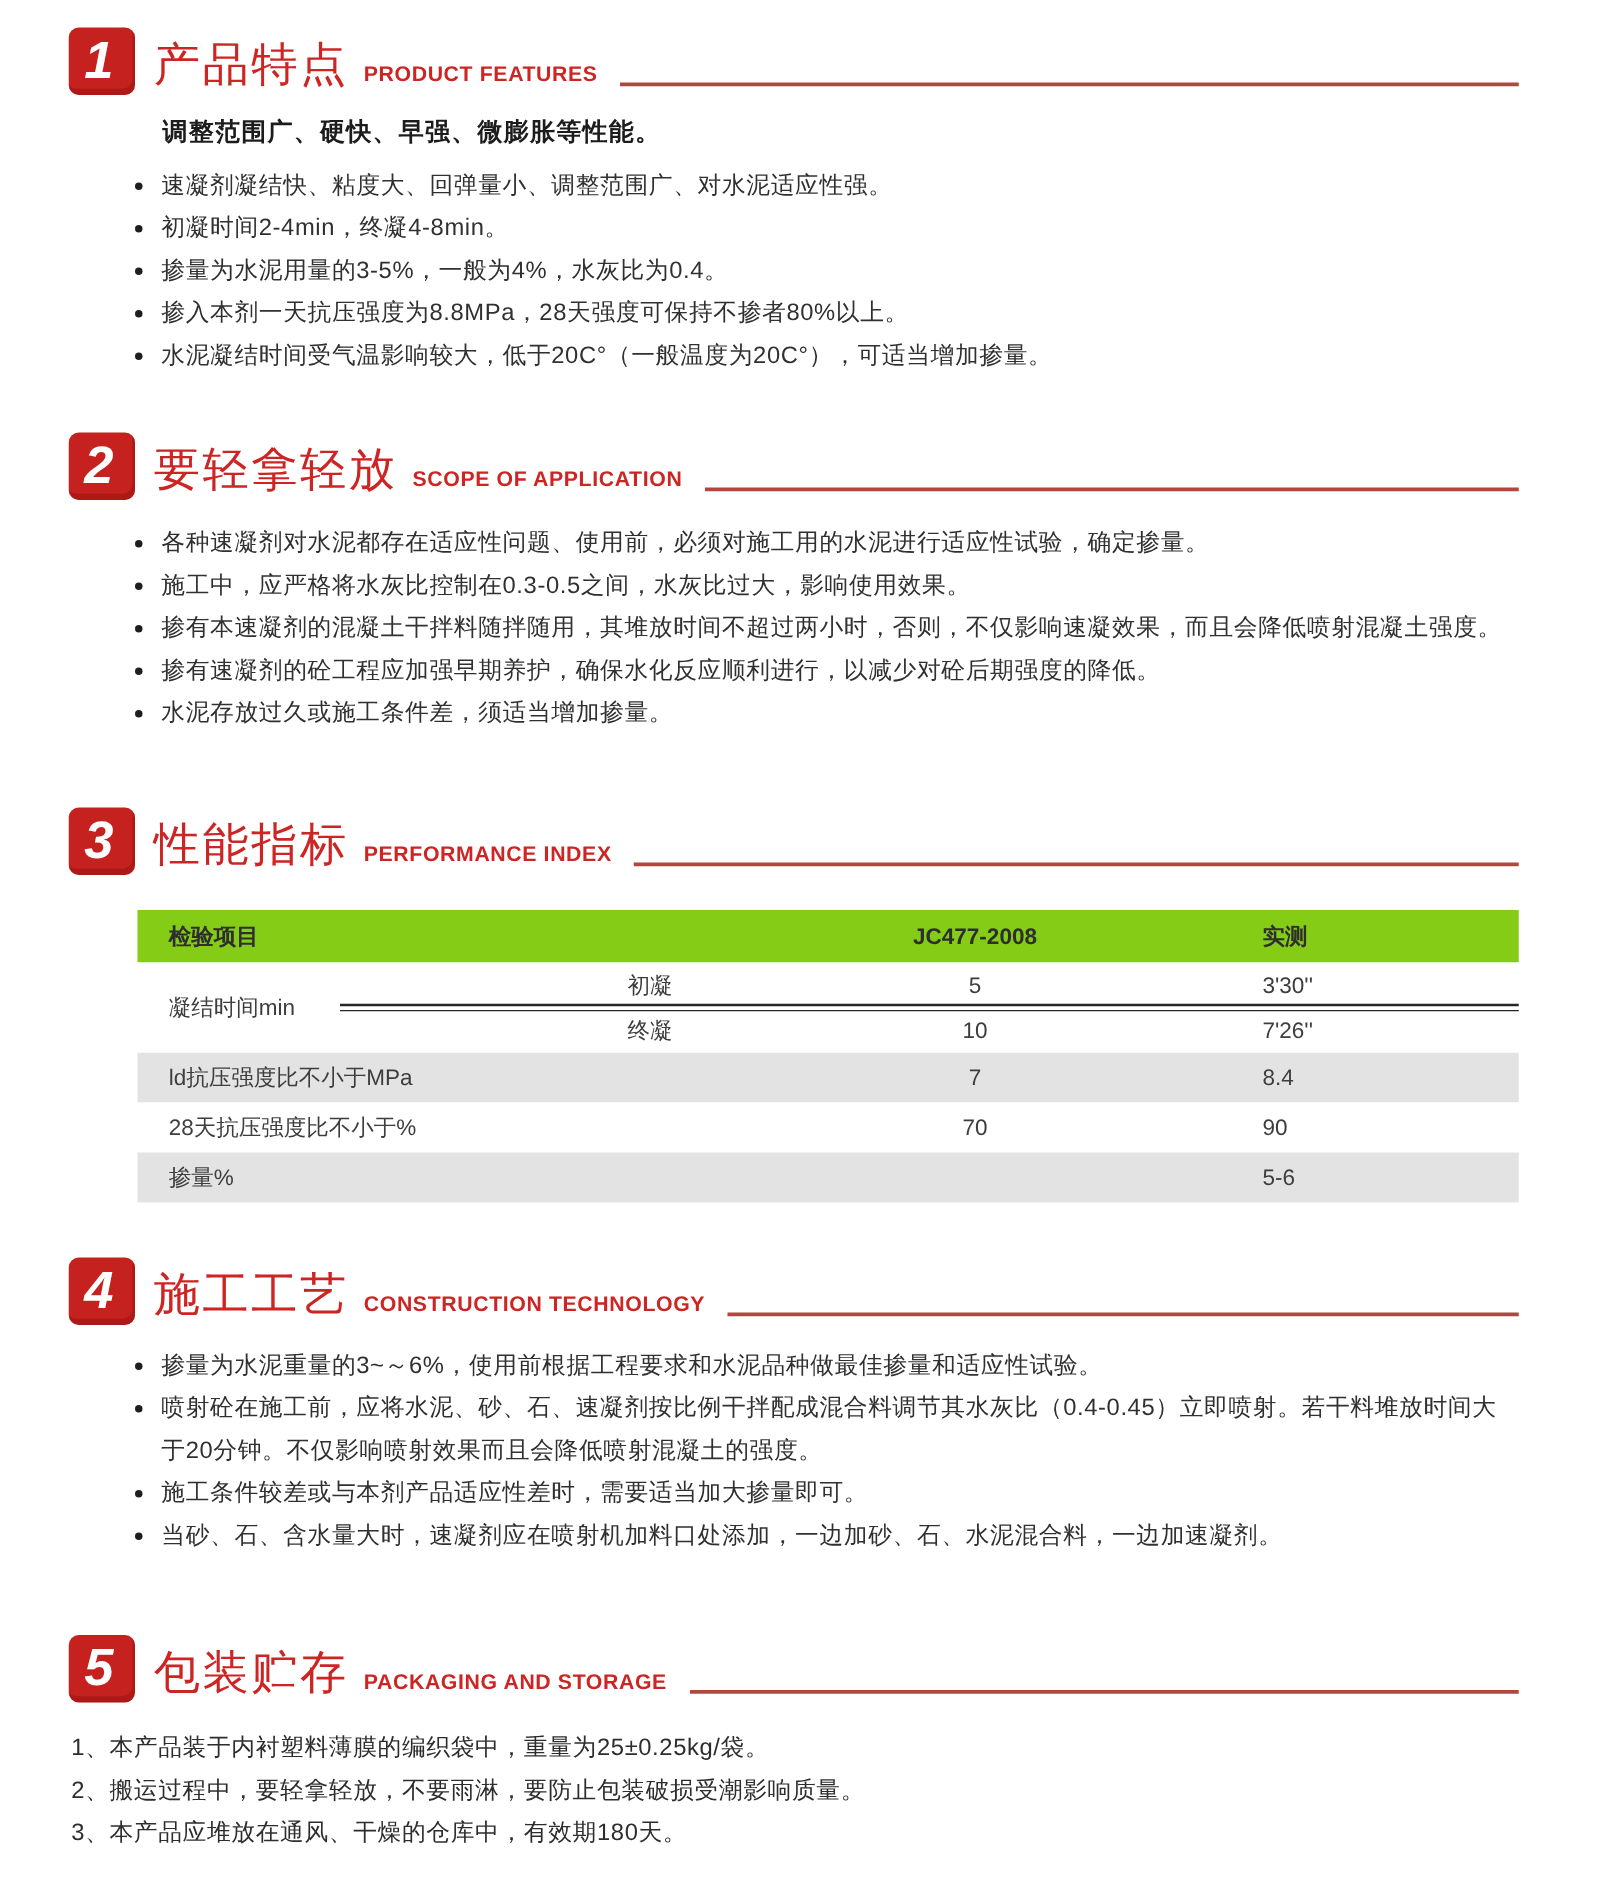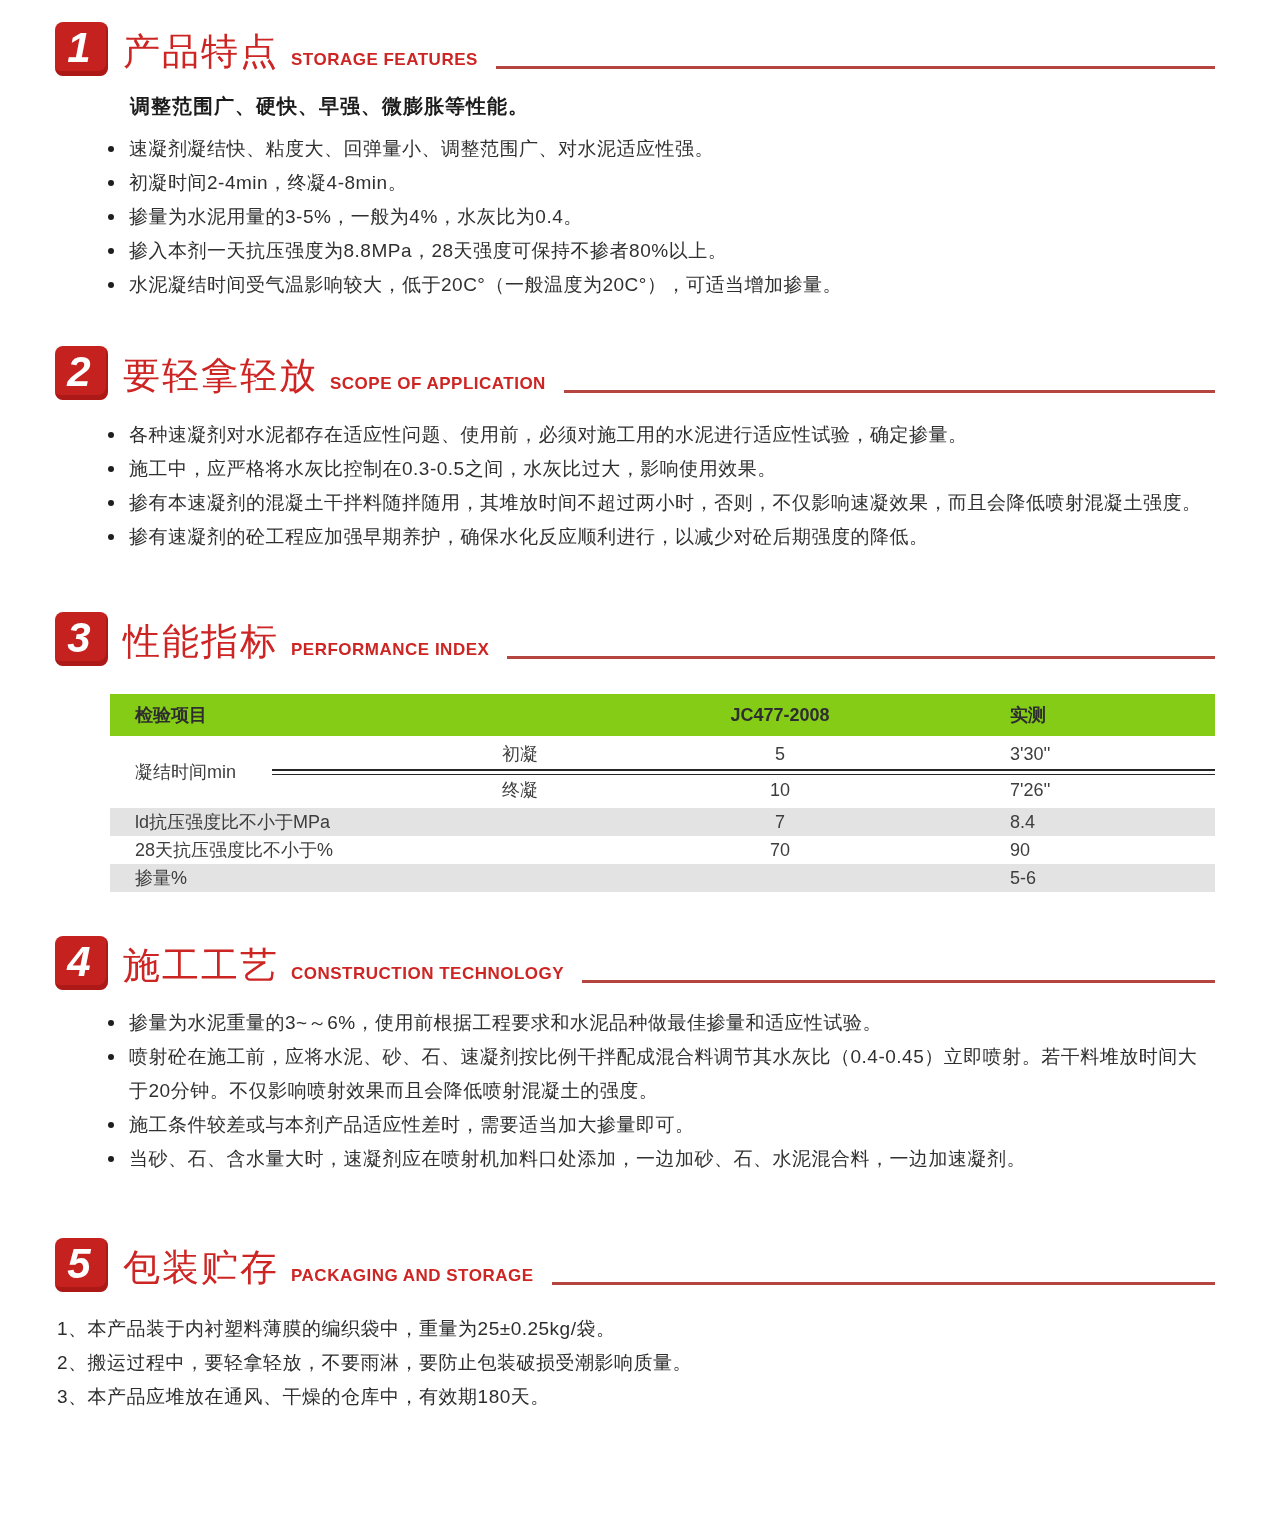--- a/index.html
+++ b/index.html
@@ -42,21 +42,21 @@
   
   .sec1 { margin-top:22px; }
   .sec2 { margin-top:44px; }
   .sec3 { margin-top:58px; }
   .sec4 { margin-top:44px; }
   .sec5 { margin-top:62px; }
   
   .ptable { width:1105px; margin:28px 0 0 55px; font-size:18px; color:#3d3d3d; }
   .trow { display:grid; grid-template-columns:330px 160px 360px 1fr; align-items:center; }
   .thead { height:42px; background:#84cc16; font-weight:bold; color:#2e2e2e; }
-  .r36 { height:28px; }
+  .r36 { height:40px; }
   .bg-gray { background:#e3e3e3; }
   .bg-white { background:#ffffff; }
   .c1 { padding-left:25px; }
   .c2 { text-align:center; }
   .c3 { text-align:center; }
   .c4 { padding-left:50px; }
   .group { position:relative; }
   .group-grid { display:grid; grid-template-columns:330px 160px 360px 1fr; grid-auto-rows:36px; align-items:center; }
   .group-label { grid-row:1 / span 2; grid-column:1; padding-left:25px; }
   .gdivider {
@@ -70,21 +70,21 @@
 </head>
 <body>
 
 <div class="page">
 
   <div class="sec1">
     <div class="sec-header">
       <div class="badge">1</div>
       <div class="titles">
         <div class="title-cn">产品特点</div>
-        <div class="title-en">STORAGE FEATURES</div>
+        <div class="title-en">PRODUCT FEATURES</div>
       </div>
       <div class="hline"></div>
     </div>
     <div class="intro">调整范围广、硬快、早强、微膨胀等性能。</div>
     <ul class="bullets">
       <li><span class="dot"></span><span>速凝剂凝结快、粘度大、回弹量小、调整范围广、对水泥适应性强。</span></li>
       <li><span class="dot"></span><span>初凝时间2-4min，终凝4-8min。</span></li>
       <li><span class="dot"></span><span>掺量为水泥用量的3-5%，一般为4%，水灰比为0.4。</span></li>
       <li><span class="dot"></span><span>掺入本剂一天抗压强度为8.8MPa，28天强度可保持不掺者80%以上。</span></li>
       <li><span class="dot"></span><span>水泥凝结时间受气温影响较大，低于20C°（一般温度为20C°），可适当增加掺量。</span></li>
@@ -98,20 +98,21 @@
         <div class="title-cn">要轻拿轻放</div>
         <div class="title-en">SCOPE OF APPLICATION</div>
       </div>
       <div class="hline"></div>
     </div>
     <ul class="bullets" style="margin-top:18px;">
       <li><span class="dot"></span><span>各种速凝剂对水泥都存在适应性问题、使用前，必须对施工用的水泥进行适应性试验，确定掺量。</span></li>
       <li><span class="dot"></span><span>施工中，应严格将水灰比控制在0.3-0.5之间，水灰比过大，影响使用效果。</span></li>
       <li><span class="dot"></span><span>掺有本速凝剂的混凝土干拌料随拌随用，其堆放时间不超过两小时，否则，不仅影响速凝效果，而且会降低喷射混凝土强度。</span></li>
       <li><span class="dot"></span><span>掺有速凝剂的砼工程应加强早期养护，确保水化反应顺利进行，以减少对砼后期强度的降低。</span></li>
+      <li><span class="dot"></span><span>水泥存放过久或施工条件差，须适当增加掺量。</span></li>
     </ul>
   </div>
 
   <div class="sec3">
     <div class="sec-header">
       <div class="badge">3</div>
       <div class="titles">
         <div class="title-cn">性能指标</div>
         <div class="title-en">PERFORMANCE INDEX</div>
       </div>

